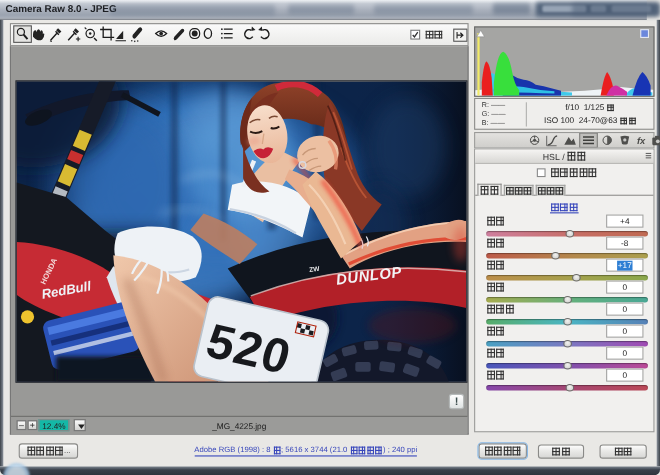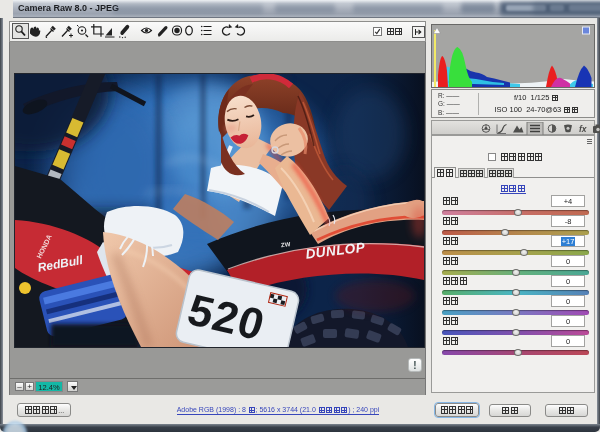--- a/index.html
+++ b/index.html
@@ -19,21 +19,21 @@
 .cn{display:flex;align-items:center;justify-content:center;}
 .cnl{display:flex;align-items:center;justify-content:flex-start;}
 .g.blue{background:
 linear-gradient(#3746bb,#3746bb) 0 0/100% 1px no-repeat,
 linear-gradient(#3746bb,#3746bb) 0 48%/100% 1px no-repeat,
 linear-gradient(#3746bb,#3746bb) 0 100%/100% 1px no-repeat,
 linear-gradient(#3746bb,#3746bb) 0 0/1px 100% no-repeat,
 linear-gradient(#3746bb,#3746bb) 100% 0/1px 100% no-repeat,
 linear-gradient(#3746bb,#3746bb) 52% 0/1px 100% no-repeat;}
 
-#titlebar{left:13px;top:0;width:588px;height:18px;
+#titlebar{left:0;top:0;width:588px;height:18px;
 background:linear-gradient(#eef1f4 0%,#c3c9d2 20%,#a8afbb 55%,#9ba3b0 80%,#aab1bc 100%);
 border-bottom:1px solid #6f7681;}
 #title-text{left:5px;top:3px;font-size:9px;font-weight:bold;color:#1c1e22;letter-spacing:0px;}
 .wm{position:absolute;background:#4a5c74;filter:blur(2px);opacity:0.75;border-radius:2px;}
 .wmtext{position:absolute;color:#c9d4e2;filter:blur(1.2px);font-weight:bold;}
 
 #brd-left{left:0;top:18px;width:3px;height:406px;background:linear-gradient(90deg,#3c4249,#8a919b);}
 #brd-right{left:597px;top:18px;width:3px;height:406px;background:linear-gradient(90deg,#8a919b,#3c4249);}
 #brd-bottom{left:0;top:424px;width:600px;height:8px;background:linear-gradient(#7d8690,#39404a 40%,#2d343d);border-radius:0 0 5px 5px;}
 
@@ -353,20 +353,21 @@
 <path d="M284,54 C290,62 292,72 290,80" stroke="#e88a6a" stroke-width="3" opacity=".7" fill="none"></path>
 <path d="M260,67 q5,-6 12,-6 M262,75 q6,-5 12,-5 M266,81 q6,-4 11,-4" stroke="#c89878" stroke-width="1.3" fill="none"></path>
 <circle cx="260" cy="76" r="3" fill="none" stroke="#d8d8e0" stroke-width="1.4"></circle>
 </svg></div>
 <div class="abs" id="warnic">!</div>
 <div class="abs" id="zoomstrip">
   <div class="zbtn" style="left:5px;">–</div>
   <div class="zbtn" style="left:15px;">+</div>
   <div id="pctbox">12.4%</div>
   <div id="pctarr"></div>
+  <div id="fname">_MG_4225.jpg</div>
 </div>
 
 <div class="abs" id="histo"><svg width="162" height="62" id="histsvg">
 <path d="M0,62 L0,57 Q20,54.5 40,56 Q60,59 80,58.5 Q100,58 118,56 L132,54 L146,55.5 L162,56.5 L162,62 Z" fill="#eef3f6"></path>
 <path d="M8,62 L8,50 Q12,40 17,42 Q24,48 32,51 Q48,56 64,57.5 L88,59 L88,62 Z" fill="#3fc9ea"></path>
 <path d="M136,62 Q142,53 149,55.5 Q156,58 161,59 L161,62 Z" fill="#3fc9ea"></path>
 <path d="M25,62 L25,52 Q28,40 33,43 Q38,46.5 44,47.5 Q50,48 55,52 Q62,53 70,55.5 L78,57.5 L78,62 Z" fill="#1834ac"></path>
 <path d="M16,56 Q30,52 44,54 Q58,57 72,58 L72,60 Q40,59 16,58 Z" fill="#2ec0e4"></path>
 <path d="M143,62 Q147,45 152,40.5 Q156.5,44 159.5,53 L159.5,62 Z" fill="#1834b4"></path>
 <path d="M17,62 L17,50 Q20,23 25.5,22 Q30.5,24 33.5,40 Q36,53 40,57 L40,62 Z" fill="#38df3c"></path>
@@ -403,20 +404,25 @@
 <rect x="113" y="4" width="10" height="7" rx="1" fill="#4f4f4d" stroke="none"></rect>
         <rect x="115.5" y="2.5" width="4" height="2" fill="#4f4f4d" stroke="none"></rect>
         <circle cx="118" cy="7.5" r="1.7" fill="#c8c8c6" stroke="none"></circle>
 <path d="M128,3.5 h9 M128,6.5 h9 M128,9.5 h9" stroke-width="1"></path>
 <rect x="146" y="2.5" width="8" height="8" stroke-width="0.9"></rect>
         <path d="M148,10.5 v1.5 h8 v-8 h-1.5" stroke-width="0.9"></path>
 </g>
     </svg></div>
 <div class="abs" id="panelbox">
   <div class="abs" style="left:155px;top:3px;width:5px;height:5px;background:linear-gradient(#666,#666) 0 0/100% 1px no-repeat,linear-gradient(#666,#666) 0 2px/100% 1px no-repeat,linear-gradient(#666,#666) 0 4px/100% 1px no-repeat;z-index:3;"></div>
+<div id="panelhead" class="cn">
+      <span style="font-size:8px;color:#333;margin-right:2px;">HSL&nbsp;/</span>
+      <span class="g"></span>
+      <span class="g"></span>
+    </div>
   <div id="hslbody">
 
     <div class="abs" style="left:56px;top:17px;width:8px;height:8px;background:#fff;border:1px solid #888;"></div>
     <div class="abs cnl" style="left:68px;top:14px;height:14px;">
         <span class="g"></span>
         <span class="g"></span>
         <span class="g"></span>
         <span class="g"></span>
         <span class="g"></span>
       </div>

